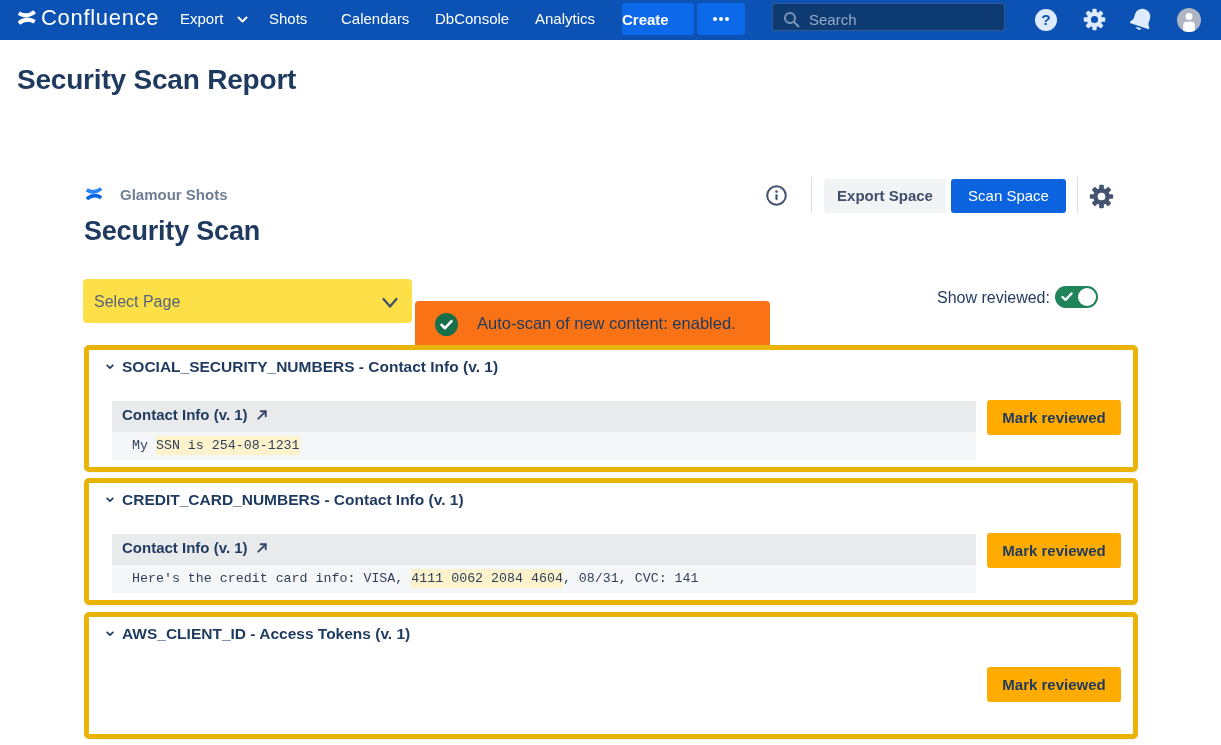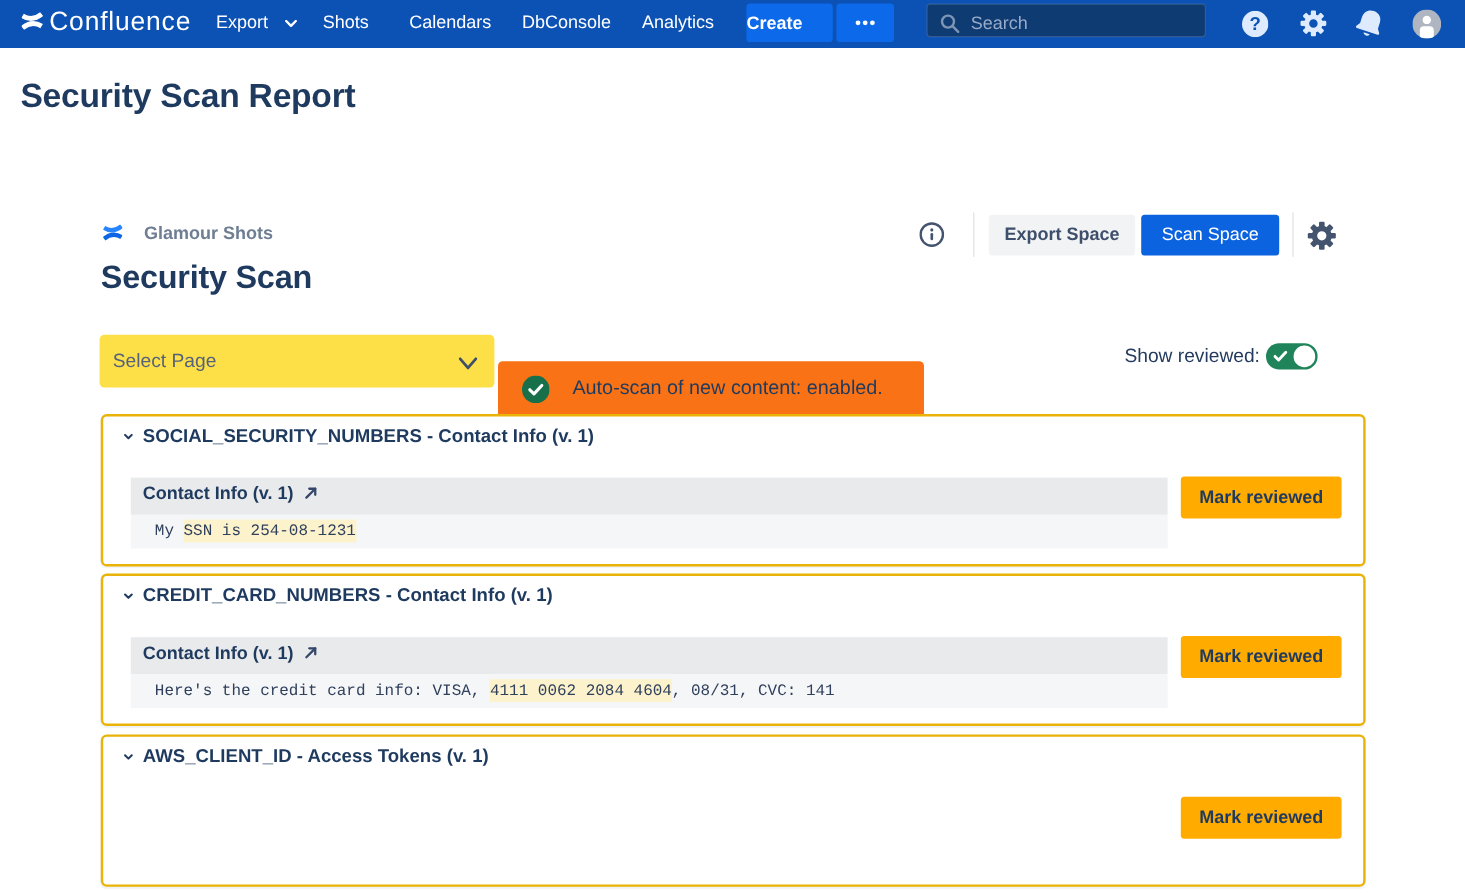--- a/index.html
+++ b/index.html
@@ -27,21 +27,21 @@
 
 #select { position:absolute; left:83px; top:279px; width:329px; height:44px; background:#fde047; border-radius:4px; }
 #select span { position:absolute; left:11px; top:0; line-height:45px; font-size:16px; color:#56627b; }
 #notice { position:absolute; left:415px; top:279px; width:355px; height:49px; background:#f97316; border-radius:4px;margin-top:22px; }
 #notice .txt { position:absolute; left:62px; top:0; line-height:44px; font-size:16.5px; color:#1e3a5f; }
 #showrev { position:absolute; left:937px; top:290px; font-size:16px; color:#243b5f; line-height:1; }
 #toggle { position:absolute; left:1055px; top:286px; width:43px; height:22px; background:#1f845a; border-radius:11px; }
 #toggle .knob { position:absolute; right:2px; top:2px; width:18px; height:18px; background:#ffffff; border-radius:50%; }
 
 
-.card { position:absolute; left:84px; width:1054px; height:127px; background:#ffffff; border:2px solid #eab308; border-radius:5px; box-shadow:0 1px 1px rgba(9,30,66,0.06); }
+.card { position:absolute; left:84px; width:1054px; height:127px; background:#ffffff; border:5px solid #eab308; border-radius:5px; box-shadow:0 1px 1px rgba(9,30,66,0.06); }
 .card .title { position:absolute; left:33px; top:6.5px; font-size:15.5px; font-weight:bold; color:#1e3a5f; line-height:1.25; }
 .card .chev { position:absolute; left:17px; top:14px; }
 .panel { position:absolute; left:23px; top:51px; width:864px; }
 .panel .phead { height:31px; background:#e9eaec; position:relative; }
 .panel .phead .pt { position:absolute; left:10px; top:0; line-height:28px; font-size:15px; font-weight:bold; color:#1e3a5f; }
 .panel .pcode { height:28px; background:#f5f6f7; position:relative; }
 .panel .pcode .code { position:absolute; left:20px; top:0; line-height:28px; font-size:13.3px; font-family:"Liberation Mono", monospace; color:#2f3f5c; white-space:pre; }
 .code mark { background:#fcf3cd; color:#2f3f5c; padding:2px 0; }
 .mark-btn { position:absolute; left:898px; top:50px; width:134px; height:35px; background:#ffab00; border-radius:3px; text-align:center; line-height:35px; font-size:15px; font-weight:bold; color:#1e3a5f; }
 </style>

